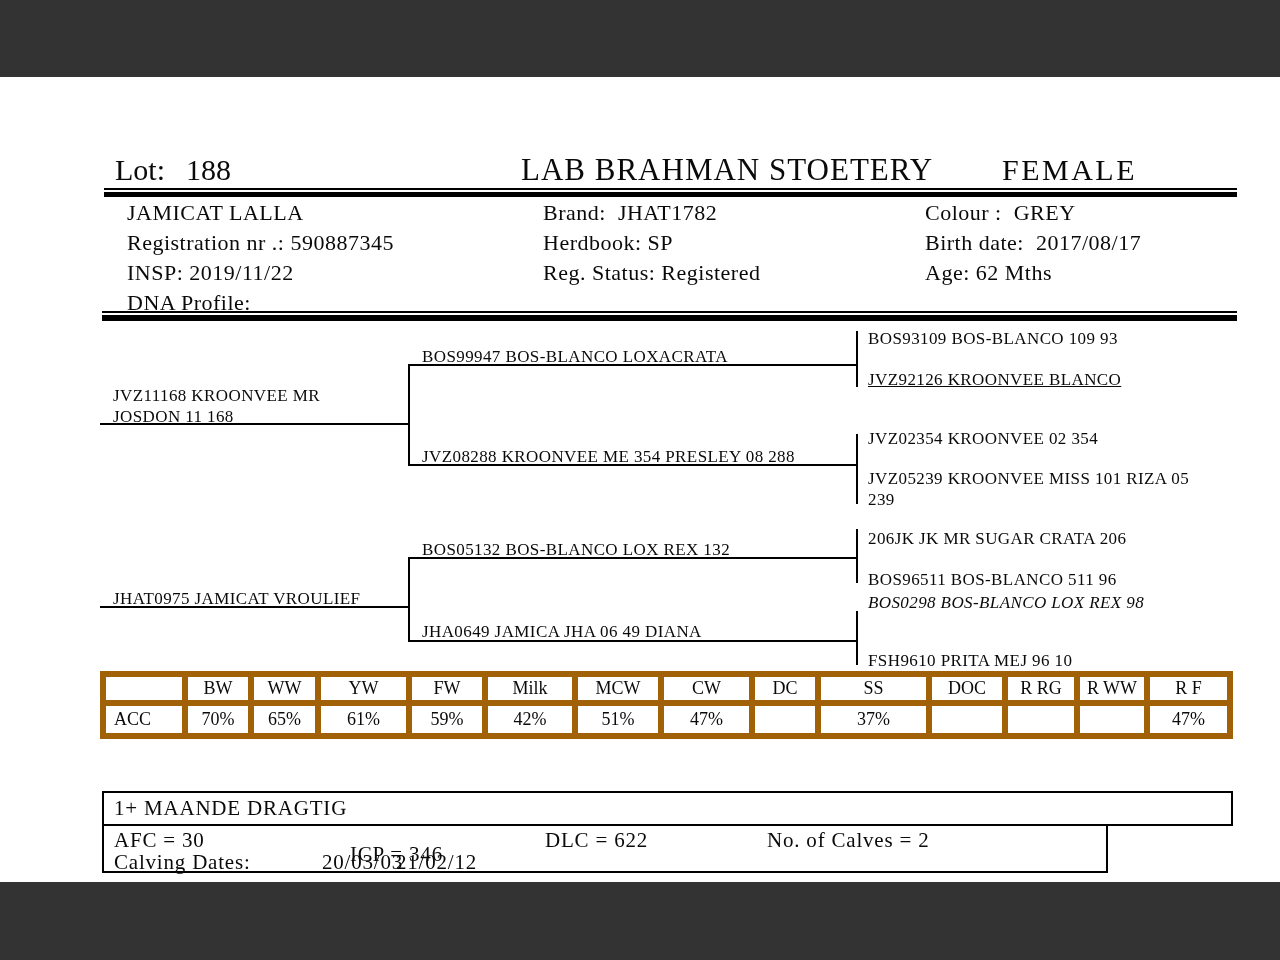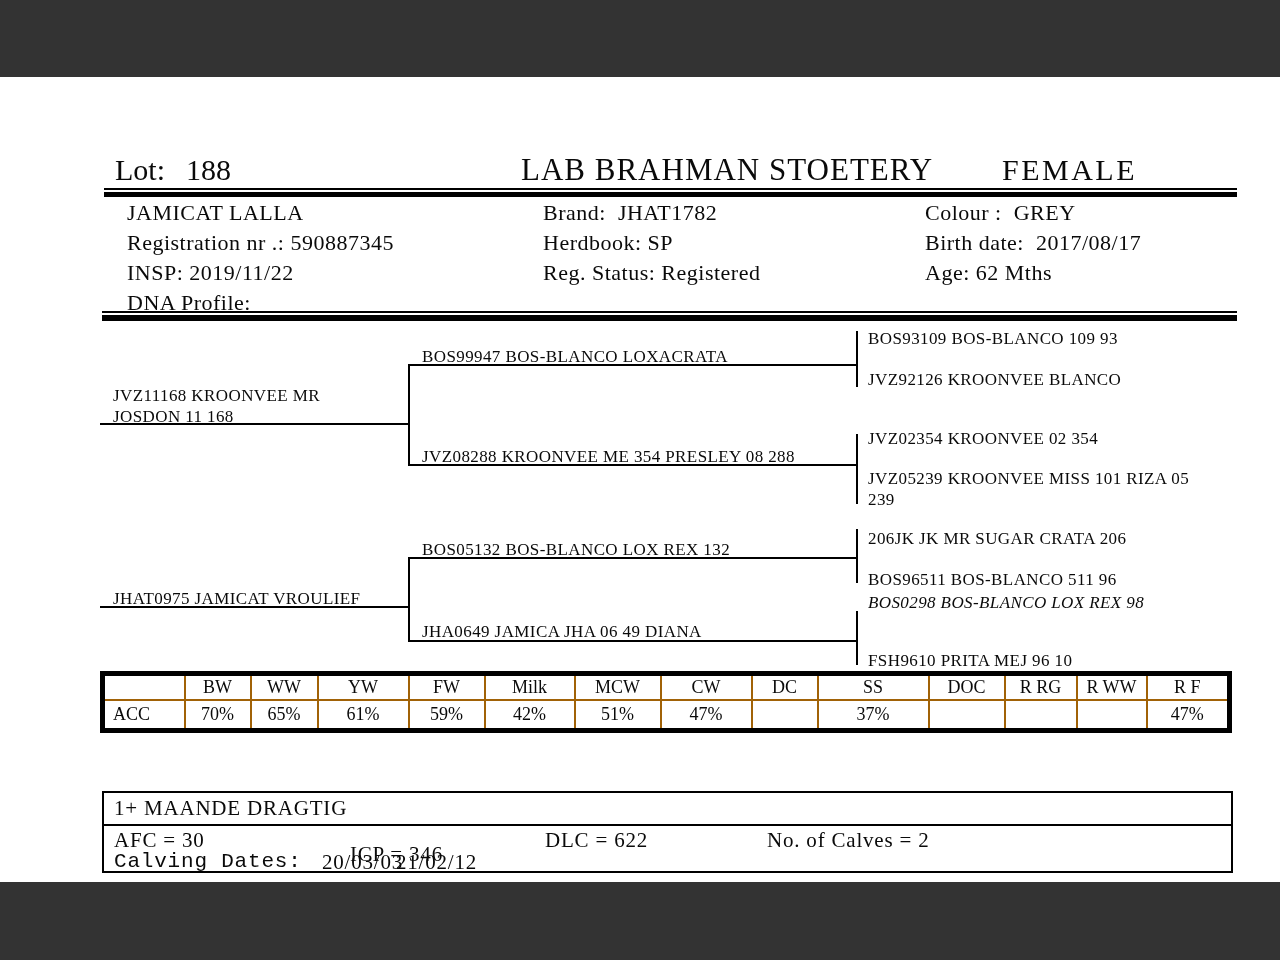--- a/index.html
+++ b/index.html
@@ -9,21 +9,21 @@
   .t{position:absolute;white-space:pre;}
   .line{position:absolute;background:#000;}
   .h{font-size:30px;}
   .h1{font-size:31px;letter-spacing:1px;}
   .sex{letter-spacing:2.5px;}
   .i{font-size:22px;letter-spacing:0.5px;}
   .ped{font-size:17px;letter-spacing:0.4px;line-height:21px;}
   .wrap{white-space:normal;width:322px;}
   table.ebv{position:absolute;left:100px;top:671px;border-collapse:collapse;
             table-layout:fixed;border:5px solid #000;font-size:18px;}
-  .ebv th,.ebv td{border:2px solid #a16207;text-align:center;padding:0;
+  .ebv th,.ebv td{border:6px solid #a16207;text-align:center;padding:0;
                   font-weight:normal;overflow:hidden;}
   .ebv th{height:23px;}
   .ebv td{height:27px;}
   .ebv .rowlabel{text-align:left;padding-left:8px;}
   .fbox{position:absolute;left:102px;border:2px solid #000;box-sizing:border-box;background:#fff;}
   .ft{font-size:21px;letter-spacing:0.8px;}
 </style>
 </head>
 <body>
 
@@ -50,21 +50,21 @@
 <div class="line" style="left:102px;top:311px;width:1135px;height:2px;"></div>
 <div class="line" style="left:102px;top:315px;width:1135px;height:6px;"></div>
 
 <div class="t ped" style="left:113px;top:385px;"><span>JVZ11168 KROONVEE MR</span><br><span>JOSDON 11 168</span></div>
 <span class="t ped" style="left:113px;top:588px;">JHAT0975 JAMICAT VROULIEF</span>
 <span class="t ped" style="left:422px;top:346px;">BOS99947 BOS-BLANCO LOXACRATA</span>
 <span class="t ped" style="left:422px;top:446px;">JVZ08288 KROONVEE ME 354 PRESLEY 08 288</span>
 <span class="t ped" style="left:422px;top:539px;">BOS05132 BOS-BLANCO LOX REX 132</span>
 <span class="t ped" style="left:422px;top:621px;">JHA0649 JAMICA JHA 06 49 DIANA</span>
 <span class="t ped" style="left:868px;top:328px;">BOS93109 BOS-BLANCO 109 93</span>
-<span class="t ped" style="left:868px;top:369px;">JVZ92126 KROONVEE BLANCO</span>
+<span class="t ped" style="left:868px;top:369px;text-decoration:underline;">JVZ92126 KROONVEE BLANCO</span>
 <span class="t ped" style="left:868px;top:428px;">JVZ02354 KROONVEE 02 354</span>
 <span class="t ped wrap" style="left:868px;top:468px;">JVZ05239 KROONVEE MISS 101 RIZA 05 239</span>
 <span class="t ped" style="left:868px;top:528px;">206JK JK MR SUGAR CRATA 206</span>
 <span class="t ped" style="left:868px;top:569px;">BOS96511 BOS-BLANCO 511 96</span>
 <span class="t ped" style="left:868px;top:592px;font-style:italic;">BOS0298 BOS-BLANCO LOX REX 98</span>
 <span class="t ped" style="left:868px;top:650px;">FSH9610 PRITA MEJ 96 10</span>
 
 <div class="line" style="left:100px;top:423px;width:310px;height:2px;"></div>
 <div class="line" style="left:100px;top:606px;width:310px;height:2px;"></div>
 <div class="line" style="left:408px;top:364px;width:2px;height:102px;"></div>
@@ -127,21 +127,21 @@
     <td></td>
     <td></td>
     <td>47%</td>
   </tr>
 </tbody>
   </table>
 
 <div class="fbox" style="top:791px;width:1131px;height:35px;">
   <span class="t ft" style="left:10px;top:3px;">1+ MAANDE DRAGTIG</span>
 </div>
-<div class="fbox" style="top:824px;width:1131px;height:49px;">
+<div class="fbox" style="top:824px;width:1006px;height:49px;">
   <span class="t ft" style="left:10px;top:2px;">AFC = 30</span>
   <span class="t ft" style="left:246px;top:16px;">ICP = 346</span>
   <span class="t ft" style="left:441px;top:2px;">DLC = 622</span>
   <span class="t ft" style="left:663px;top:2px;">No. of Calves = 2</span>
-  <span class="t ft" style="left:10px;top:24px;font-family:Liberation Mono, monospace;">Calving Dates:</span>
+  <span class="t ft" style="left:10px;top:24px;">Calving Dates:</span>
   <span class="t ft" style="left:218px;top:24px;">20/03/03</span>
   <span class="t ft" style="left:292px;top:24px;">21/02/12</span>
 </div>
 
 </body></html>

